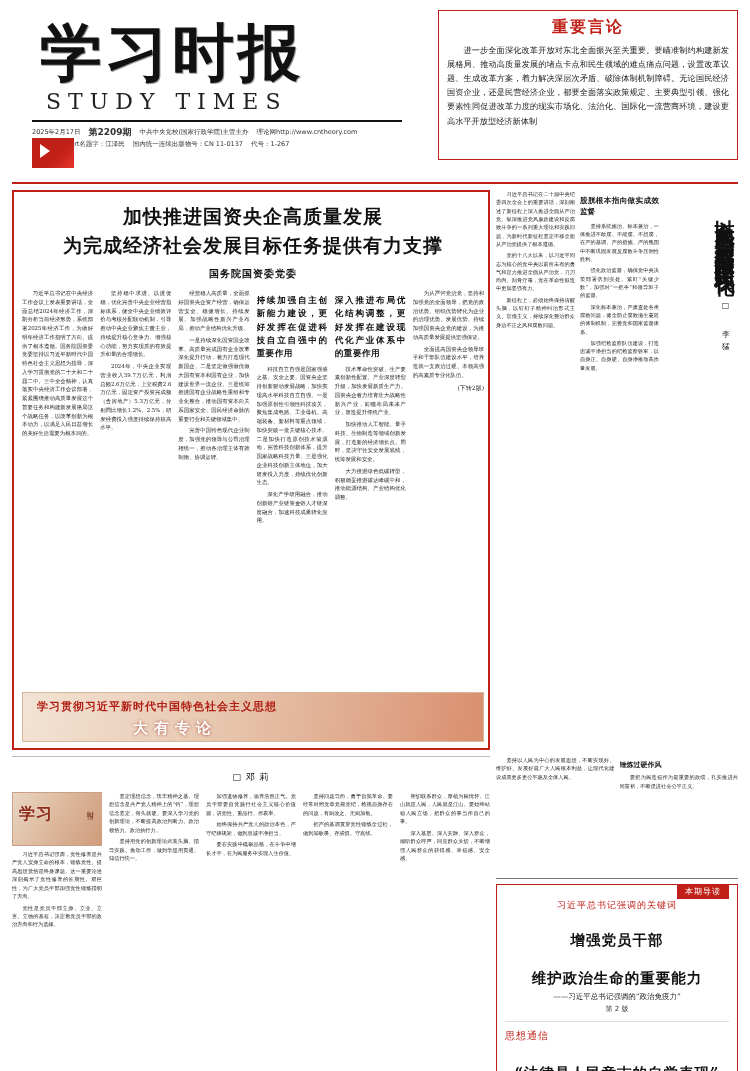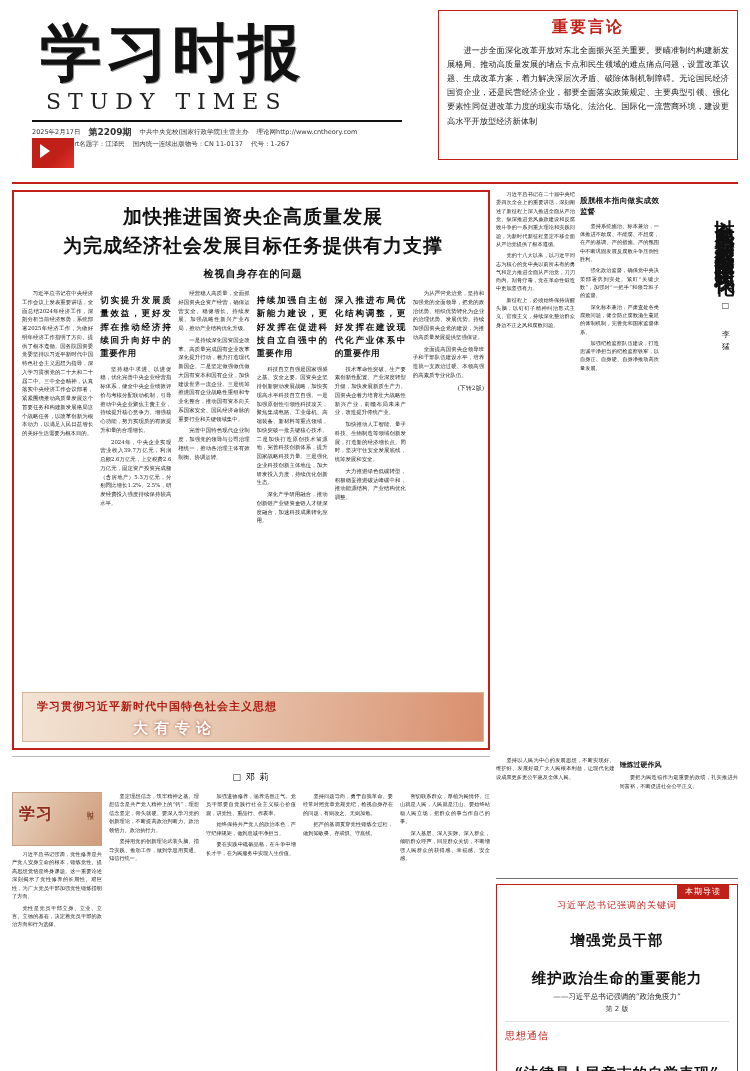--- a/index.html
+++ b/index.html
@@ -357,28 +357,27 @@
     </div>
   </div>
 
   <div class="head-sep"></div>
 
   <div class="main">
 
     <div class="lead">
       <div class="lead-h1">加快推进国资央企高质量发展</div>
       <div class="lead-h1">为完成经济社会发展目标任务提供有力支撑</div>
-      <div class="lead-byline">检视自身存在的问题</div>
+      <div class="lead-byline">国务院国资委党委</div>
 
       <div class="lead-cols">
         <div class="col">
           <p>习近平总书记在中央经济工作会议上发表重要讲话，全面总结2024年经济工作，深刻分析当前经济形势，系统部署2025年经济工作，为做好明年经济工作指明了方向、提供了根本遵循。国务院国资委党委坚持以习近平新时代中国特色社会主义思想为指导，深入学习贯彻党的二十大和二十届二中、三中全会精神，认真落实中央经济工作会议部署，紧紧围绕推动高质量发展这个首要任务和构建新发展格局这个战略任务，以改革创新为根本动力，以满足人民日益增长的美好生活需要为根本目的。</p>
         </div>
         <div class="col">
-          <div class="subhead">切实提升发展质量效益，更好发挥在推动经济持续回升向好中的重要作用</div>
           <p>坚持稳中求进、以进促稳，优化完善中央企业经营指标体系，健全中央企业绩效评价与考核分配联动机制，引导推动中央企业聚焦主责主业，持续提升核心竞争力、增强核心功能，努力实现质的有效提升和量的合理增长。</p>
           <p>2024年，中央企业实现营业收入39.7万亿元，利润总额2.6万亿元，上交税费2.6万亿元，固定资产投资完成额（含房地产）5.3万亿元，分别同比增长1.2%、2.5%，研发经费投入强度持续保持较高水平。</p>
         </div>
         <div class="col">
           <p>经营稳人高质量，全面抓好国资央企资产经营，确保运营安全、稳健增长、持续发展。加强战略性新兴产业布局，推动产业结构优化升级。</p>
           <p>一是持续深化国资国企改革。高质量完成国有企业改革深化提升行动，着力打造现代新国企。二是坚定做强做优做大国有资本和国有企业，加快建设世界一流企业。三是统筹推进国有企业战略性重组和专业化整合，推动国有资本向关系国家安全、国民经济命脉的重要行业和关键领域集中。</p>
           <p>完善中国特色现代企业制度，加强党的领导与公司治理相统一，推动各治理主体有效制衡、协调运转。</p>
         </div>
         <div class="col">
           <div class="subhead">持续加强自主创新能力建设，更好发挥在促进科技自立自强中的重要作用</div>

